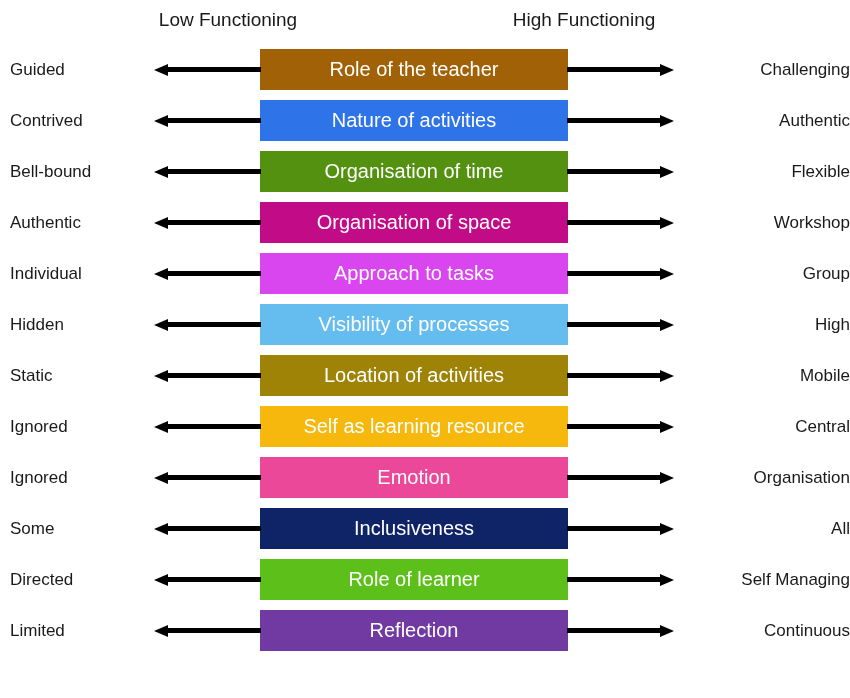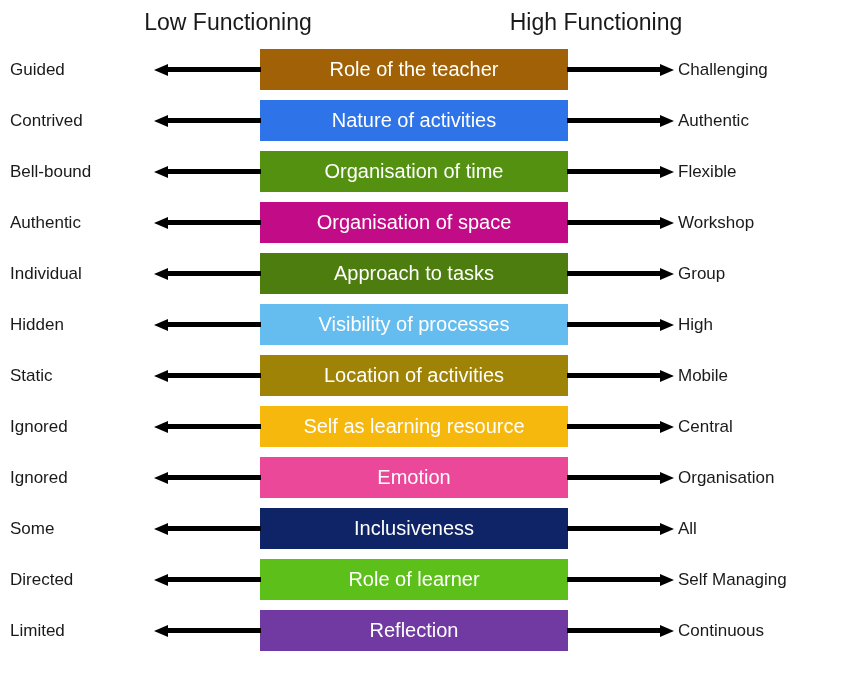--- a/index.html
+++ b/index.html
@@ -12,26 +12,26 @@
     width: 850px;
     height: 698px;
     background: #ffffff;
     font-family: "Liberation Sans", sans-serif;
     overflow: hidden;
   }
   .col-header {
     position: absolute;
     top: 9px;
     transform: translateX(-50%);
-    font-size: 23px;
+    font-size: 19px;
     color: #1a1a1a;
     white-space: nowrap;
   }
   #hdr-low  { left: 228px; }
-  #hdr-high { left: 596px; }
+  #hdr-high { left: 584px; }
 
   #rows {
     position: absolute;
     top: 49px;
     left: 0;
     width: 714px;
   }
   .row {
     display: grid;
     grid-template-columns: 150px 110px 308px 110px 172px;
@@ -40,23 +40,24 @@
     margin-bottom: 10px;
   }
   .label-left {
     padding-left: 10px;
     font-size: 17px;
     color: #1a1a1a;
     text-align: left;
     white-space: nowrap;
   }
   .label-right {
-    padding-right: 12px;
+    padding-right: 0;
     font-size: 17px;
     color: #1a1a1a;
+    text-align: right;
     white-space: nowrap;
   }
   .box {
     height: 41px;
     display: flex;
     align-items: center;
     justify-content: center;
     color: #ffffff;
     font-size: 20px;
     white-space: nowrap;
@@ -144,21 +145,21 @@
           <span class="head"></span>
         </div>
         <div class="label-right">Workshop</div>
       </div>
       <div class="row">
         <div class="label-left">Individual</div>
         <div class="arrow arrow-left">
           <span class="head"></span>
           <span class="shaft"></span>
         </div>
-        <div class="box" style="background: #4d7c0f;">Approach to tasks</div>
+        <div class="box" style="background: #d946ef;">Approach to tasks</div>
         <div class="arrow arrow-right">
           <span class="shaft"></span>
           <span class="head"></span>
         </div>
         <div class="label-right">Group</div>
       </div>
       <div class="row">
         <div class="label-left">Hidden</div>
         <div class="arrow arrow-left">
           <span class="head"></span>

